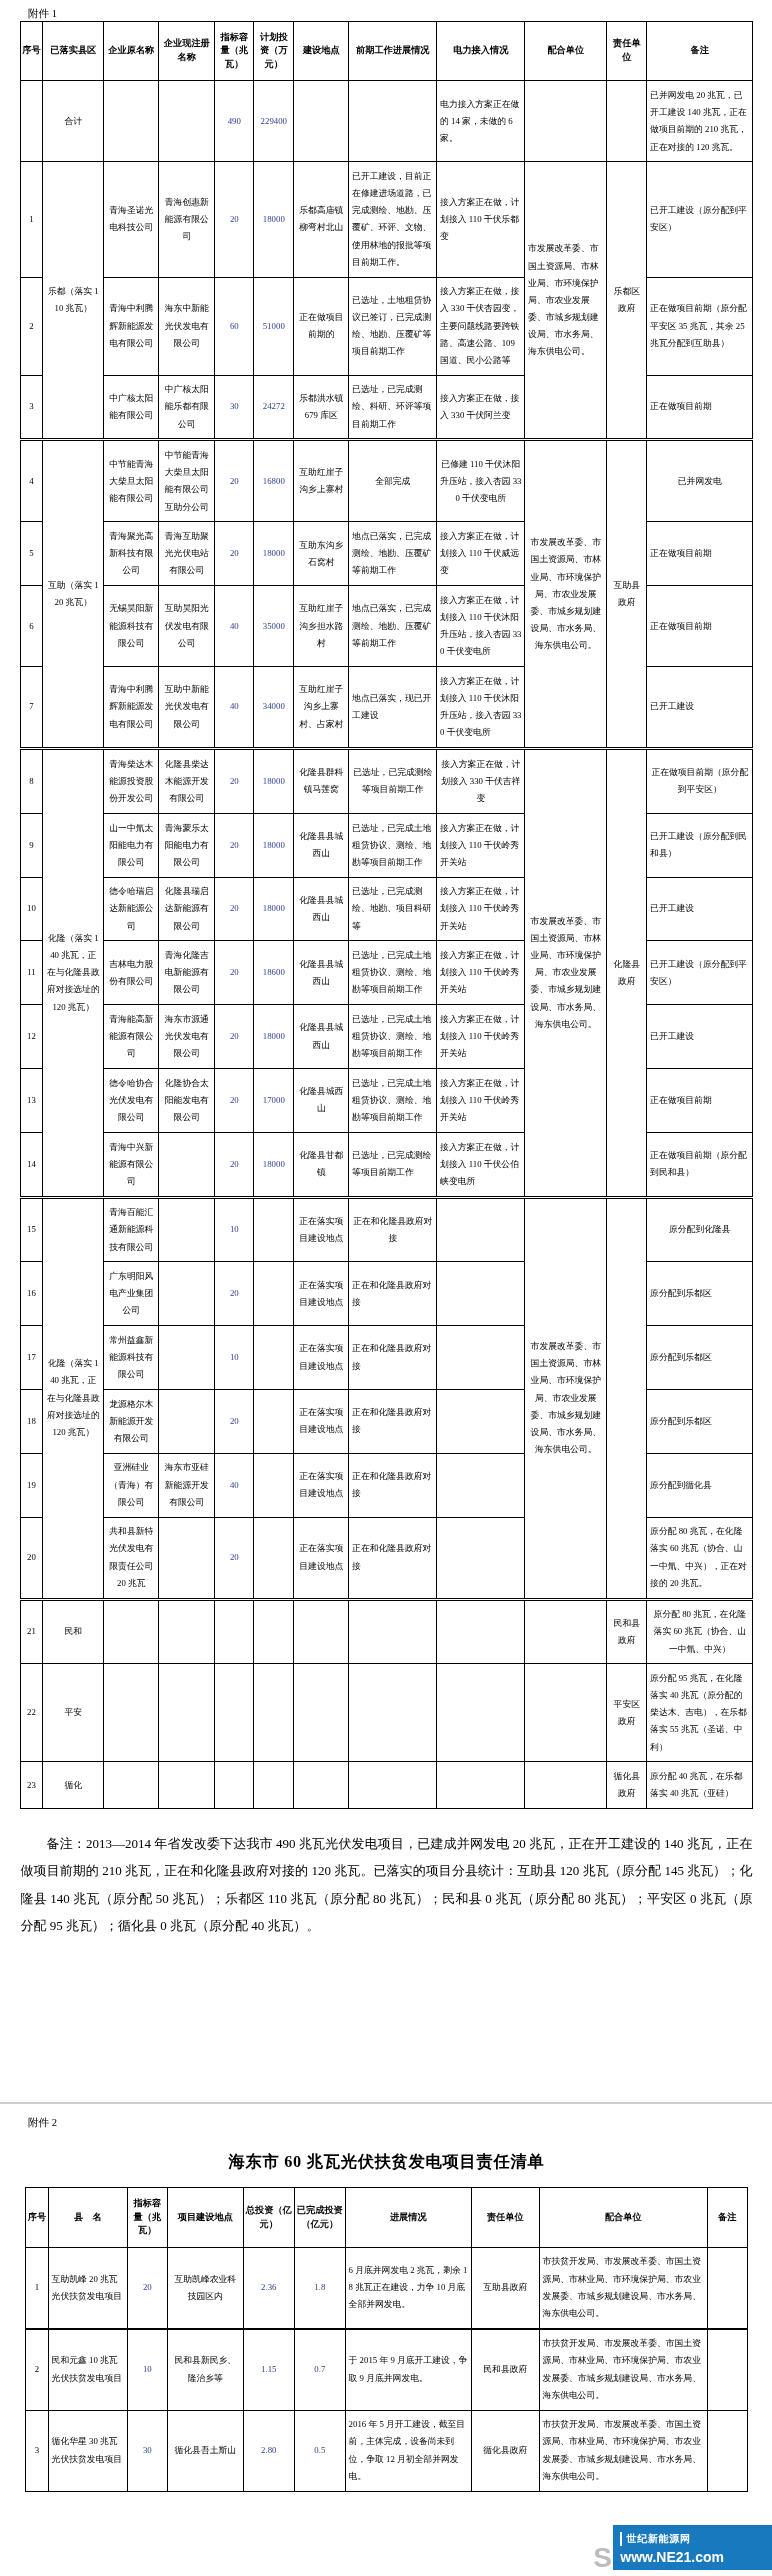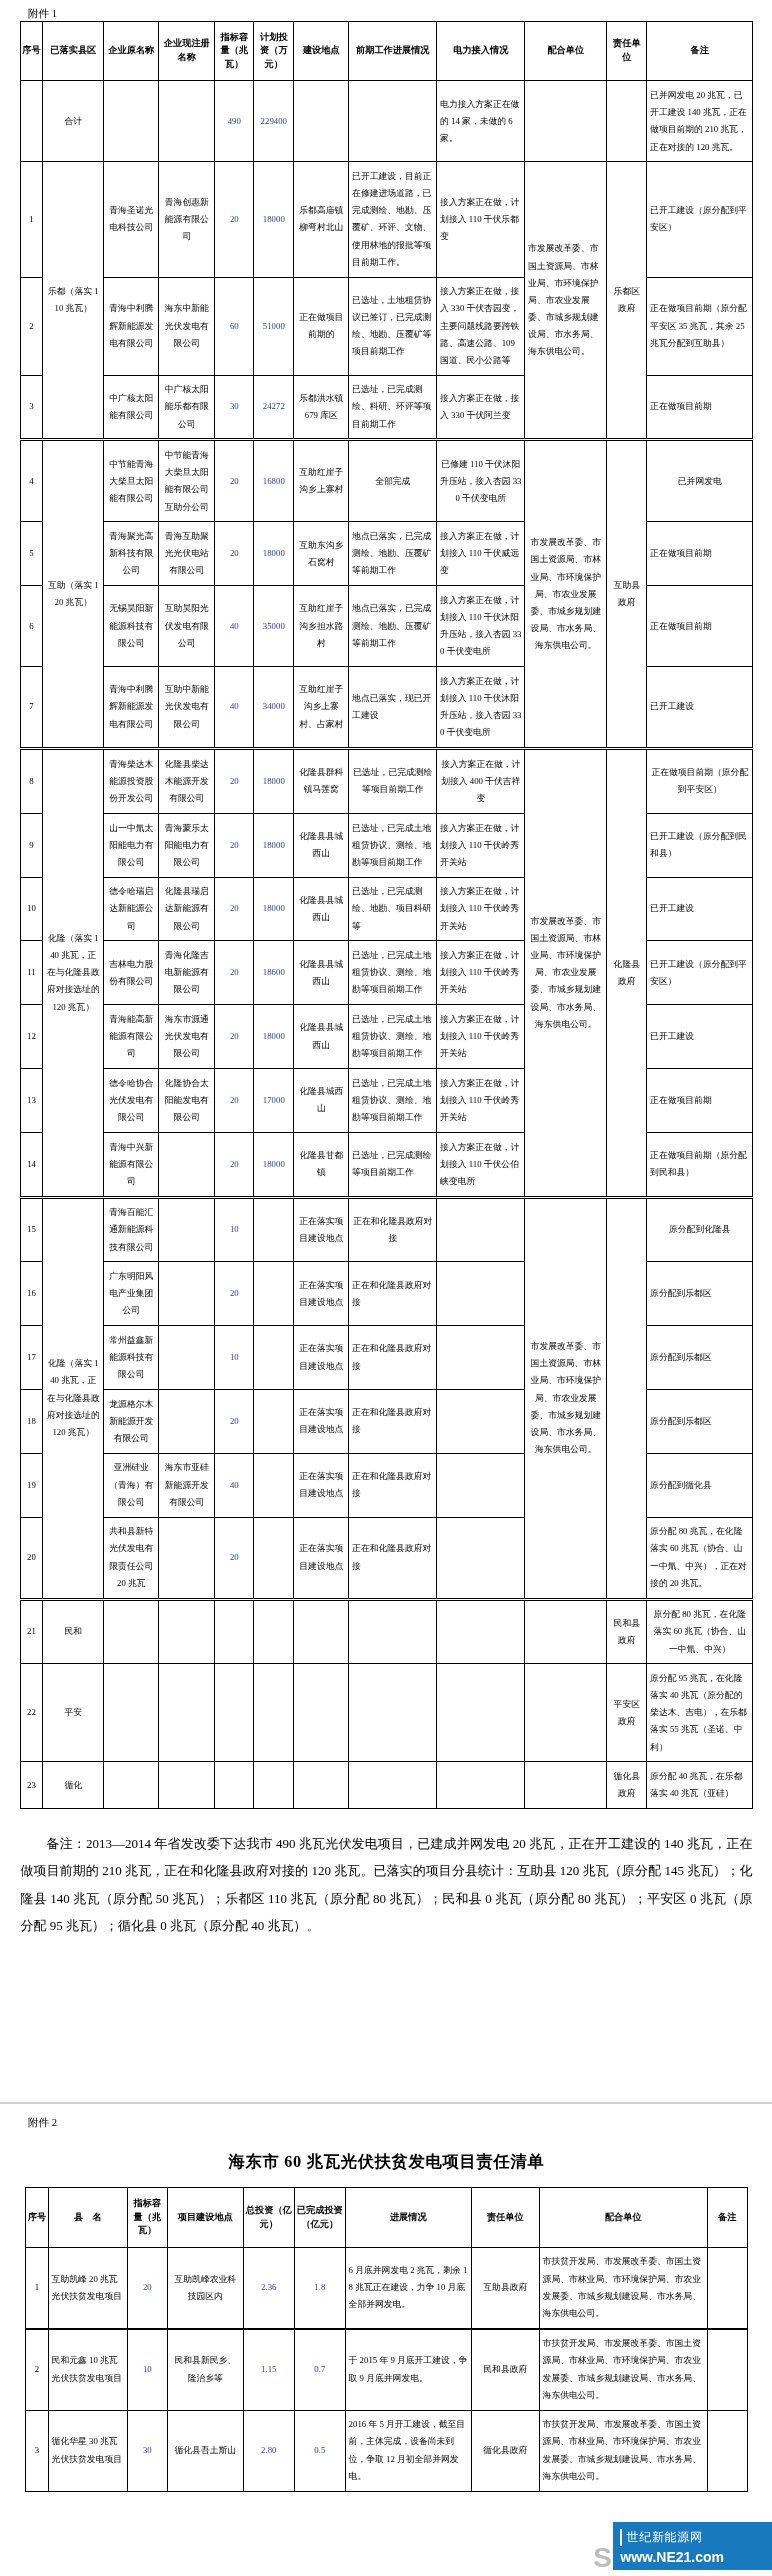--- a/index.html
+++ b/index.html
@@ -13,21 +13,21 @@
   table.resp td.left{text-align:left;}
   table.resp td.num{color:#2c3f8f;}
   table.resp tr.sec-start td{border-top:3.5px double #000;text-align:center;}
   table.resp tr.thick td{border-top:2.1px solid #000;}
   .note{width:732px;margin:21px auto 0 auto;font-size:13px;line-height:2.1;text-align:justify;text-indent:2em;word-break:break-all;}
   .page-sep{height:1.4px;background:#cfcfcf;margin:163px 0 0 0;}
   .sect2{padding-top:5.7px;}
   .watermark{position:absolute;right:0;bottom:5.7px;display:flex;align-items:flex-end;}
   .wm-s{color:#bdbdbd;font-family:"Liberation Sans","DejaVu Sans",sans-serif;font-weight:bold;font-size:28px;line-height:0.9;margin-right:1.4px;}
   .wm-box{background:#1879bf;color:#fff;width:147px;padding:7px 5.7px 5.7px 7px;font-family:"Liberation Sans","DejaVu Sans",sans-serif;}
-  .wm-name{font-size:12px;font-weight:normal;letter-spacing:0.7px;border-left:2.1px solid #fff;padding-left:4.2px;}
+  .wm-name{font-size:10px;font-weight:bold;letter-spacing:0.7px;border-left:2.1px solid #fff;padding-left:4.2px;}
   .wm-url{font-size:14px;font-weight:bold;margin-top:2.8px;}
 </style>
 </head>
 <body>
 
 <div class="page">
 
   <div class="attach-label">附件 1</div>
 
 
@@ -162,21 +162,21 @@
         </tr>
         <tr class="sec-start">
           <td>8</td>
           <td rowspan="7">化隆（落实 140 兆瓦，正在与化隆县政府对接选址的 120 兆瓦）</td>
           <td>青海柴达木能源投资股份开发公司</td>
           <td>化隆县柴达木能源开发有限公司</td>
           <td class="num">20</td>
           <td class="num">18000</td>
           <td>化隆县群科镇马莲窝</td>
           <td class="left">已选址，已完成测绘等项目前期工作</td>
-          <td class="left">接入方案正在做，计划接入 400 千伏吉祥变</td>
+          <td class="left">接入方案正在做，计划接入 330 千伏吉祥变</td>
           <td rowspan="7" class="left">市发展改革委、市国土资源局、市林业局、市环境保护局、市农业发展委、市城乡规划建设局、市水务局、海东供电公司。</td>
           <td rowspan="7">化隆县政府</td>
           <td class="left">正在做项目前期（原分配到平安区）</td>
         </tr>
         <tr>
           <td>9</td>
           <td>山一中氚太阳能电力有限公司</td>
           <td>青海蒙乐太阳能电力有限公司</td>
           <td class="num">20</td>
           <td class="num">18000</td>

